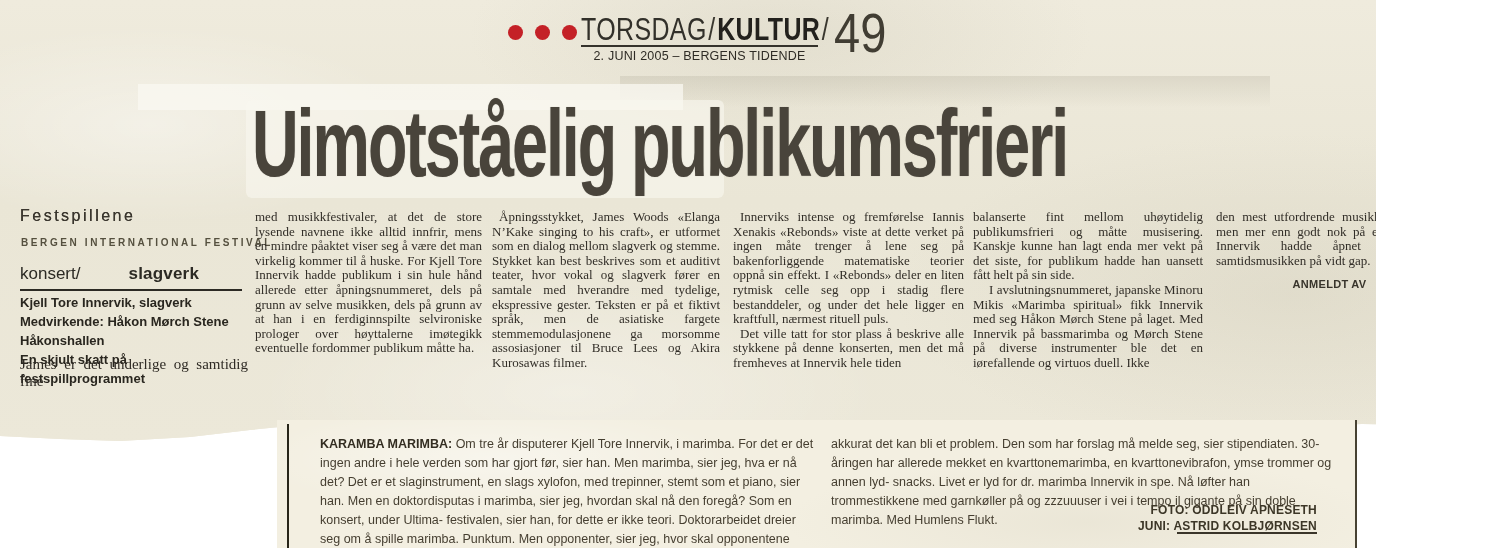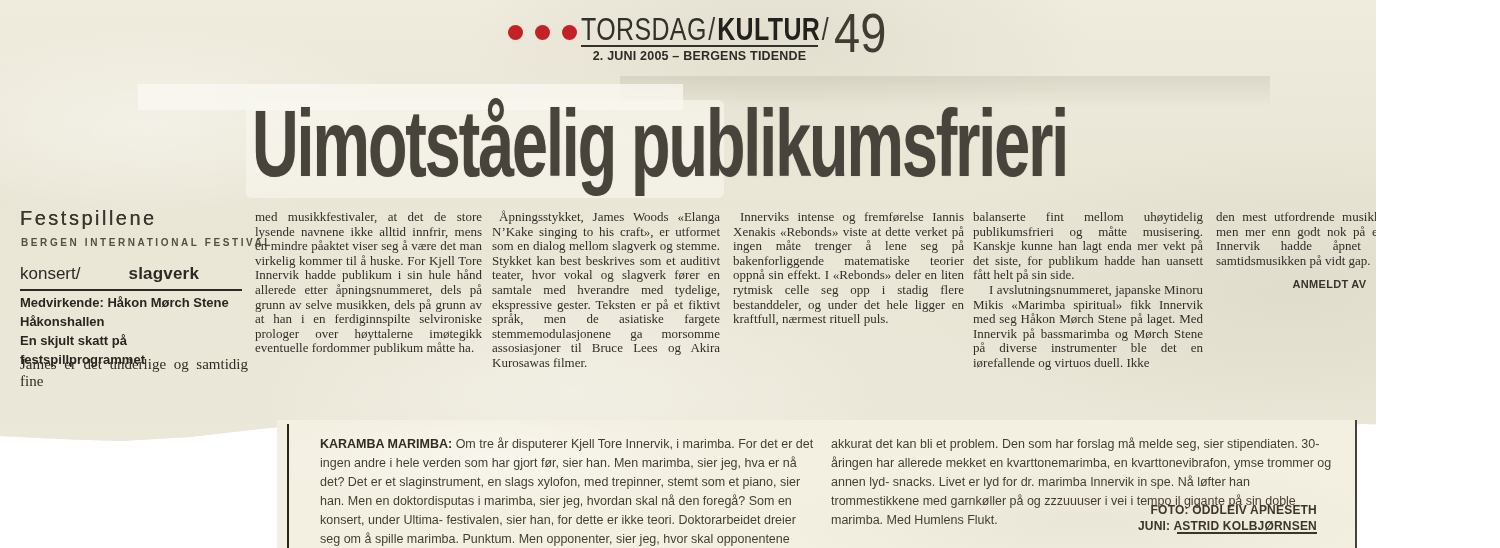--- a/index.html
+++ b/index.html
@@ -37,41 +37,41 @@
   .mast-title {
     position:absolute; left:581px; top:13px; font-size:32px; line-height:32px;
     white-space:nowrap; transform:scaleX(.78); transform-origin:left top;
     color:#32302a; letter-spacing:.5px;
   }
   .mast-title .slash { font-weight:normal; color:#3a372f; padding:0 2px; }
   .mast-title .section { font-weight:bold; color:#23211d; }
   .mast-rule { position:absolute; left:581px; top:45px; width:237px; height:2px; background:#35322b; }
   .dateline {
     position:absolute; left:581px; top:49px; width:237px; text-align:center;
-    font-size:12.5px; font-weight:bold; letter-spacing:.2px; color:#2e2b25;
+    font-size:12.5px; font-weight:normal; letter-spacing:.2px; color:#2e2b25;
   }
   .pagenum {
     position:absolute; left:834px; top:4px; font-size:56px; line-height:58px;
     color:#413d33; transform:scaleX(.84); transform-origin:left top;
   }
   
   .hl-bg1 { position:absolute; left:138px; top:84px; width:545px; height:26px;
             background:rgba(250,248,241,.75); }
   .hl-bg2 { position:absolute; left:246px; top:100px; width:478px; height:98px;
             background:rgba(249,247,239,.62); border-radius:6px; }
   .headline {
     position:absolute; left:252px; top:92px; white-space:nowrap;
     font-size:95px; line-height:102px; font-weight:bold; letter-spacing:-3px;
     color:var(--headline-ink, #49443b);
     transform:scaleX(.68); transform-origin:left top;
     text-shadow:0 0 1px rgba(73,68,59,.45);
   }
   
   .fest-logo {
-    position:absolute; left:20px; top:207px; font-size:20px; letter-spacing:2.5px;
+    position:absolute; left:20px; top:207px; font-size:16px; letter-spacing:2.5px;
     color:#3a362e; text-shadow:0 0 .6px #3a362e;
   }
   .fest-sub {
     position:absolute; left:21px; top:237px; font-size:10px; font-weight:bold;
     letter-spacing:2.6px; color:#55503f;
   }
   .kicker {
     position:absolute; left:20px; top:264px; width:222px; font-size:17px;
     color:#2c2a24; border-bottom:2px solid #2c2a24; padding-bottom:5px;
   }
@@ -144,34 +144,36 @@
     <div class="pagenum">49</div>
 
     <div class="hl-bg1"></div>
     <div class="hl-bg2"></div>
     <div class="headline"><span>Uimotståelig</span> <span>publikumsfrieri</span></div>
 
     <div class="fest-logo">Festspillene</div>
     <div class="fest-sub">BERGEN INTERNATIONAL FESTIVAL</div>
     <div class="kicker"><span>konsert/</span><span class="bold">slagverk</span></div>
     <div class="side-credits">
+      <div>Kjell Tore Innervik, slagverk</div>
       <div>Medvirkende: Håkon Mørch Stene</div>
       <div>Håkonshallen</div>
       <div>En skjult skatt på festspillprogrammet</div>
     </div>
     <div class="lead-in">James er det underlige og samtidig fine</div>
 
     <div class="col col-1">
       <p>med musikkfestivaler, at det de store lysende navnene ikke alltid innfrir, mens en mindre påaktet viser seg å være det man virkelig kommer til å huske. For Kjell Tore Innervik hadde publikum i sin hule hånd allerede etter åpningsnummeret, dels på grunn av selve musikken, dels på grunn av at han i en ferdiginnspilte selvironiske prologer over høyttalerne imøtegikk eventuelle fordommer publikum måtte ha.</p>
     </div>
     <div class="col col-2">
       <p>Åpningsstykket, James Woods «Elanga N’Kake singing to his craft», er utformet som en dialog mellom slagverk og stemme. Stykket kan best beskrives som et auditivt teater, hvor vokal og slagverk fører en samtale med hverandre med tydelige, ekspressive gester. Teksten er på et fiktivt språk, men de asiatiske fargete stemmemodulasjonene ga morsomme assosiasjoner til Bruce Lees og Akira Kurosawas filmer.</p>
     </div>
     <div class="col col-3">
       <p>Innerviks intense og fremførelse Iannis Xenakis «Rebonds» viste at dette verket på ingen måte trenger å lene seg på bakenforliggende matematiske teorier oppnå sin effekt. I «Rebonds» deler en liten rytmisk celle seg opp i stadig flere bestanddeler, og under det hele ligger en kraftfull, nærmest rituell puls.</p>
+      <p>Det ville tatt for stor plass å beskrive alle stykkene på denne konserten, men det må fremheves at Innervik hele tiden</p>
     </div>
     <div class="col col-4">
       <p>balanserte fint mellom uhøytidelig publikumsfrieri og måtte musisering. Kanskje kunne han lagt enda mer vekt på det siste, for publikum hadde han uansett fått helt på sin side.</p>
       <p class="indented">I avslutningsnummeret, japanske Minoru Mikis «Marimba spiritual» fikk Innervik med seg Håkon Mørch Stene på laget. Med Innervik på bassmarimba og Mørch Stene på diverse instrumenter ble det en iørefallende og virtuos duell. Ikke</p>
     </div>
     <div class="col col-5">
       <p>den mest utfordrende musikken kanskje, men mer enn godt nok på en kveld der Innervik hadde åpnet døren til samtidsmusikken på vidt gap.</p>
       <div class="byline">
         <div>ANMELDT AV</div>
       </div>

